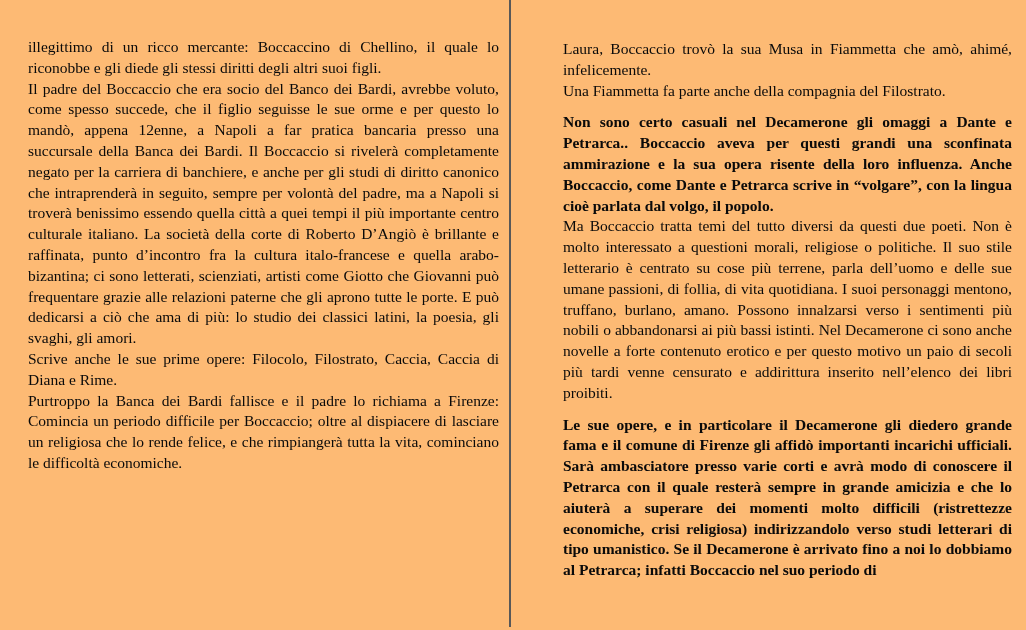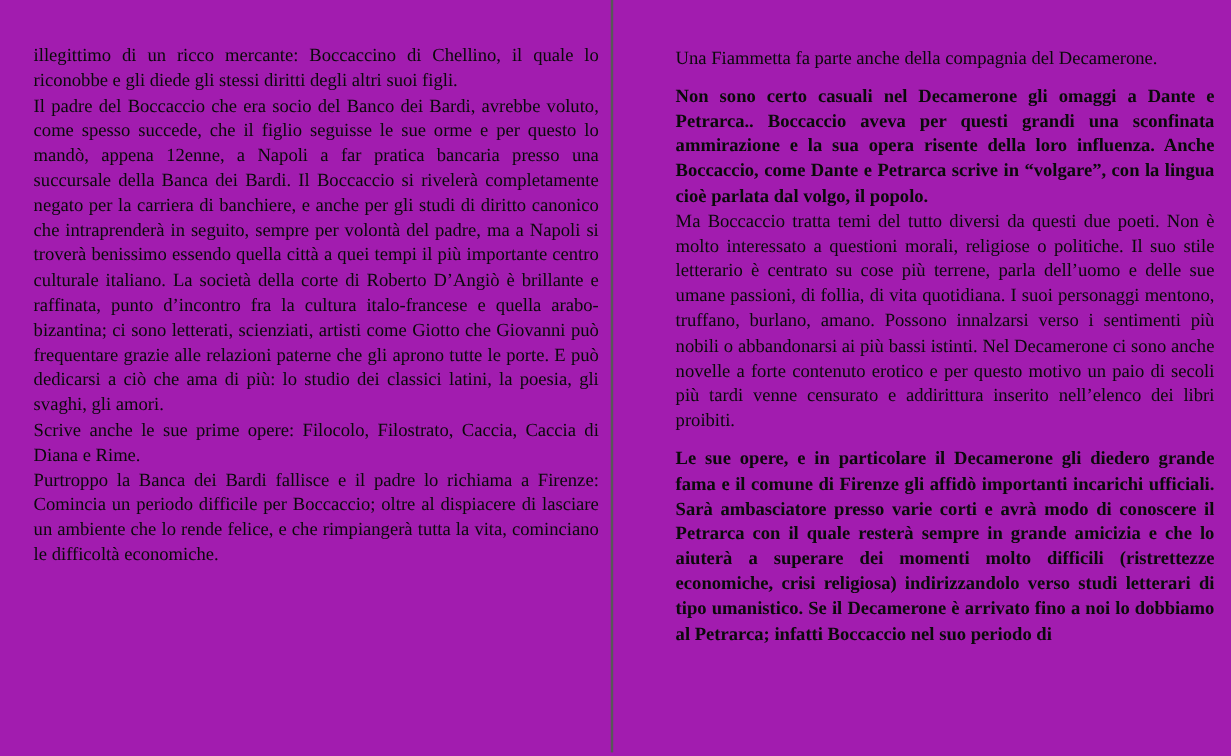--- a/index.html
+++ b/index.html
@@ -6,21 +6,21 @@
   html, body {
     width: 1026px;
     height: 630px;
     background: #ffffff;
     overflow: hidden;
   }
   .viewer {
     position: relative;
     width: 1026px;
     height: 630px;
-    background: #a21caf;
+    background: #fdba74;
     font-family: "Liberation Serif", "DejaVu Serif", serif;
     color: #0a0a0a;
   }
   .page-text {
     position: absolute;
     text-align: justify;
     font-size: 15.5px;
     line-height: 20.8px;
   }
   .text-left  { left: 28px;  top: 37px; width: 471px; }
@@ -37,24 +37,25 @@
   }
 </style>
 </head>
 <body style="background: rgb(255, 255, 255);">
 
 <div class="viewer" style="color: rgb(10, 10, 10);">
   <div class="page-text text-left">
       <p class="para">illegittimo di un ricco mercante: Boccaccino di Chellino, il quale lo riconobbe e gli diede gli stessi diritti degli altri suoi figli.</p>
       <p class="para">Il padre del Boccaccio che era socio del Banco dei Bardi, avrebbe voluto, come spesso succede, che il figlio seguisse le sue orme e per questo lo mandò, appena 12enne, a Napoli a far pratica bancaria presso una succursale della Banca dei Bardi. Il Boccaccio si rivelerà completamente negato per la carriera di banchiere, e anche per gli studi di diritto canonico che intraprenderà in seguito, sempre per volontà del padre, ma a Napoli si troverà benissimo essendo quella città a quei tempi il più importante centro culturale italiano. La società della corte di Roberto D’Angiò è brillante e raffinata, punto d’incontro fra la cultura italo-francese e quella arabo-bizantina; ci sono letterati, scienziati, artisti come Giotto che Giovanni può frequentare grazie alle relazioni paterne che gli aprono tutte le porte. E può dedicarsi  a ciò che ama di più: lo studio dei classici latini, la poesia, gli svaghi, gli amori.</p>
       <p class="para">Scrive anche le sue prime opere: Filocolo, Filostrato, Caccia, Caccia di Diana e Rime.</p>
-      <p class="para">Purtroppo la Banca dei Bardi fallisce e il padre lo richiama a Firenze: Comincia un periodo difficile per Boccaccio; oltre al dispiacere di lasciare un ambiente che lo rende felice, e che rimpiangerà tutta la vita, cominciano le difficoltà economiche.</p>
+      <p class="para">Purtroppo la Banca dei Bardi fallisce e il padre lo richiama a Firenze: Comincia un periodo difficile per Boccaccio; oltre al dispiacere di lasciare un religiosa che lo rende felice, e che rimpiangerà tutta la vita, cominciano le difficoltà economiche.</p>
     </div>
 
   <div class="page-divider" style="background: rgb(88, 88, 88);"></div>
 
   <div class="page-text text-right">
-      <p class="para">Una Fiammetta fa parte anche della compagnia del Decamerone.</p>
+      <p class="para">Laura, Boccaccio trovò la sua Musa in Fiammetta che amò, ahimé, infelicemente.</p>
+      <p class="para">Una Fiammetta fa parte anche della compagnia del Filostrato.</p>
       <p class="para gap-before">Non sono certo casuali nel Decamerone gli omaggi a Dante e Petrarca.. Boccaccio aveva per questi grandi una sconfinata ammirazione e la sua opera risente della loro influenza.  Anche Boccaccio, come Dante e Petrarca scrive in “volgare”, con la lingua cioè parlata dal volgo, il popolo.</p>
       <p class="para">Ma Boccaccio tratta temi del tutto diversi da questi due poeti. Non è molto interessato a questioni morali, religiose o politiche. Il suo stile letterario è centrato su cose più terrene, parla dell’uomo e delle sue umane passioni, di follia, di vita quotidiana. I suoi personaggi mentono, truffano, burlano, amano. Possono innalzarsi verso i sentimenti più nobili o abbandonarsi ai più bassi istinti. Nel Decamerone ci sono anche novelle a forte contenuto erotico e per questo motivo un paio di secoli più tardi  venne censurato e addirittura inserito nell’elenco dei libri proibiti.</p>
       <p class="para gap-before">Le sue opere, e in particolare il Decamerone gli diedero grande fama e il comune di Firenze gli affidò importanti incarichi ufficiali. Sarà ambasciatore presso varie corti e avrà modo di conoscere il Petrarca con il quale resterà sempre in grande amicizia e che lo aiuterà a superare dei momenti molto difficili (ristrettezze economiche, crisi religiosa) indirizzandolo verso studi letterari di tipo umanistico. Se il Decamerone è arrivato fino a noi lo dobbiamo al Petrarca; infatti Boccaccio nel suo periodo di</p>
     </div>
 </div>
 
 </body></html>

